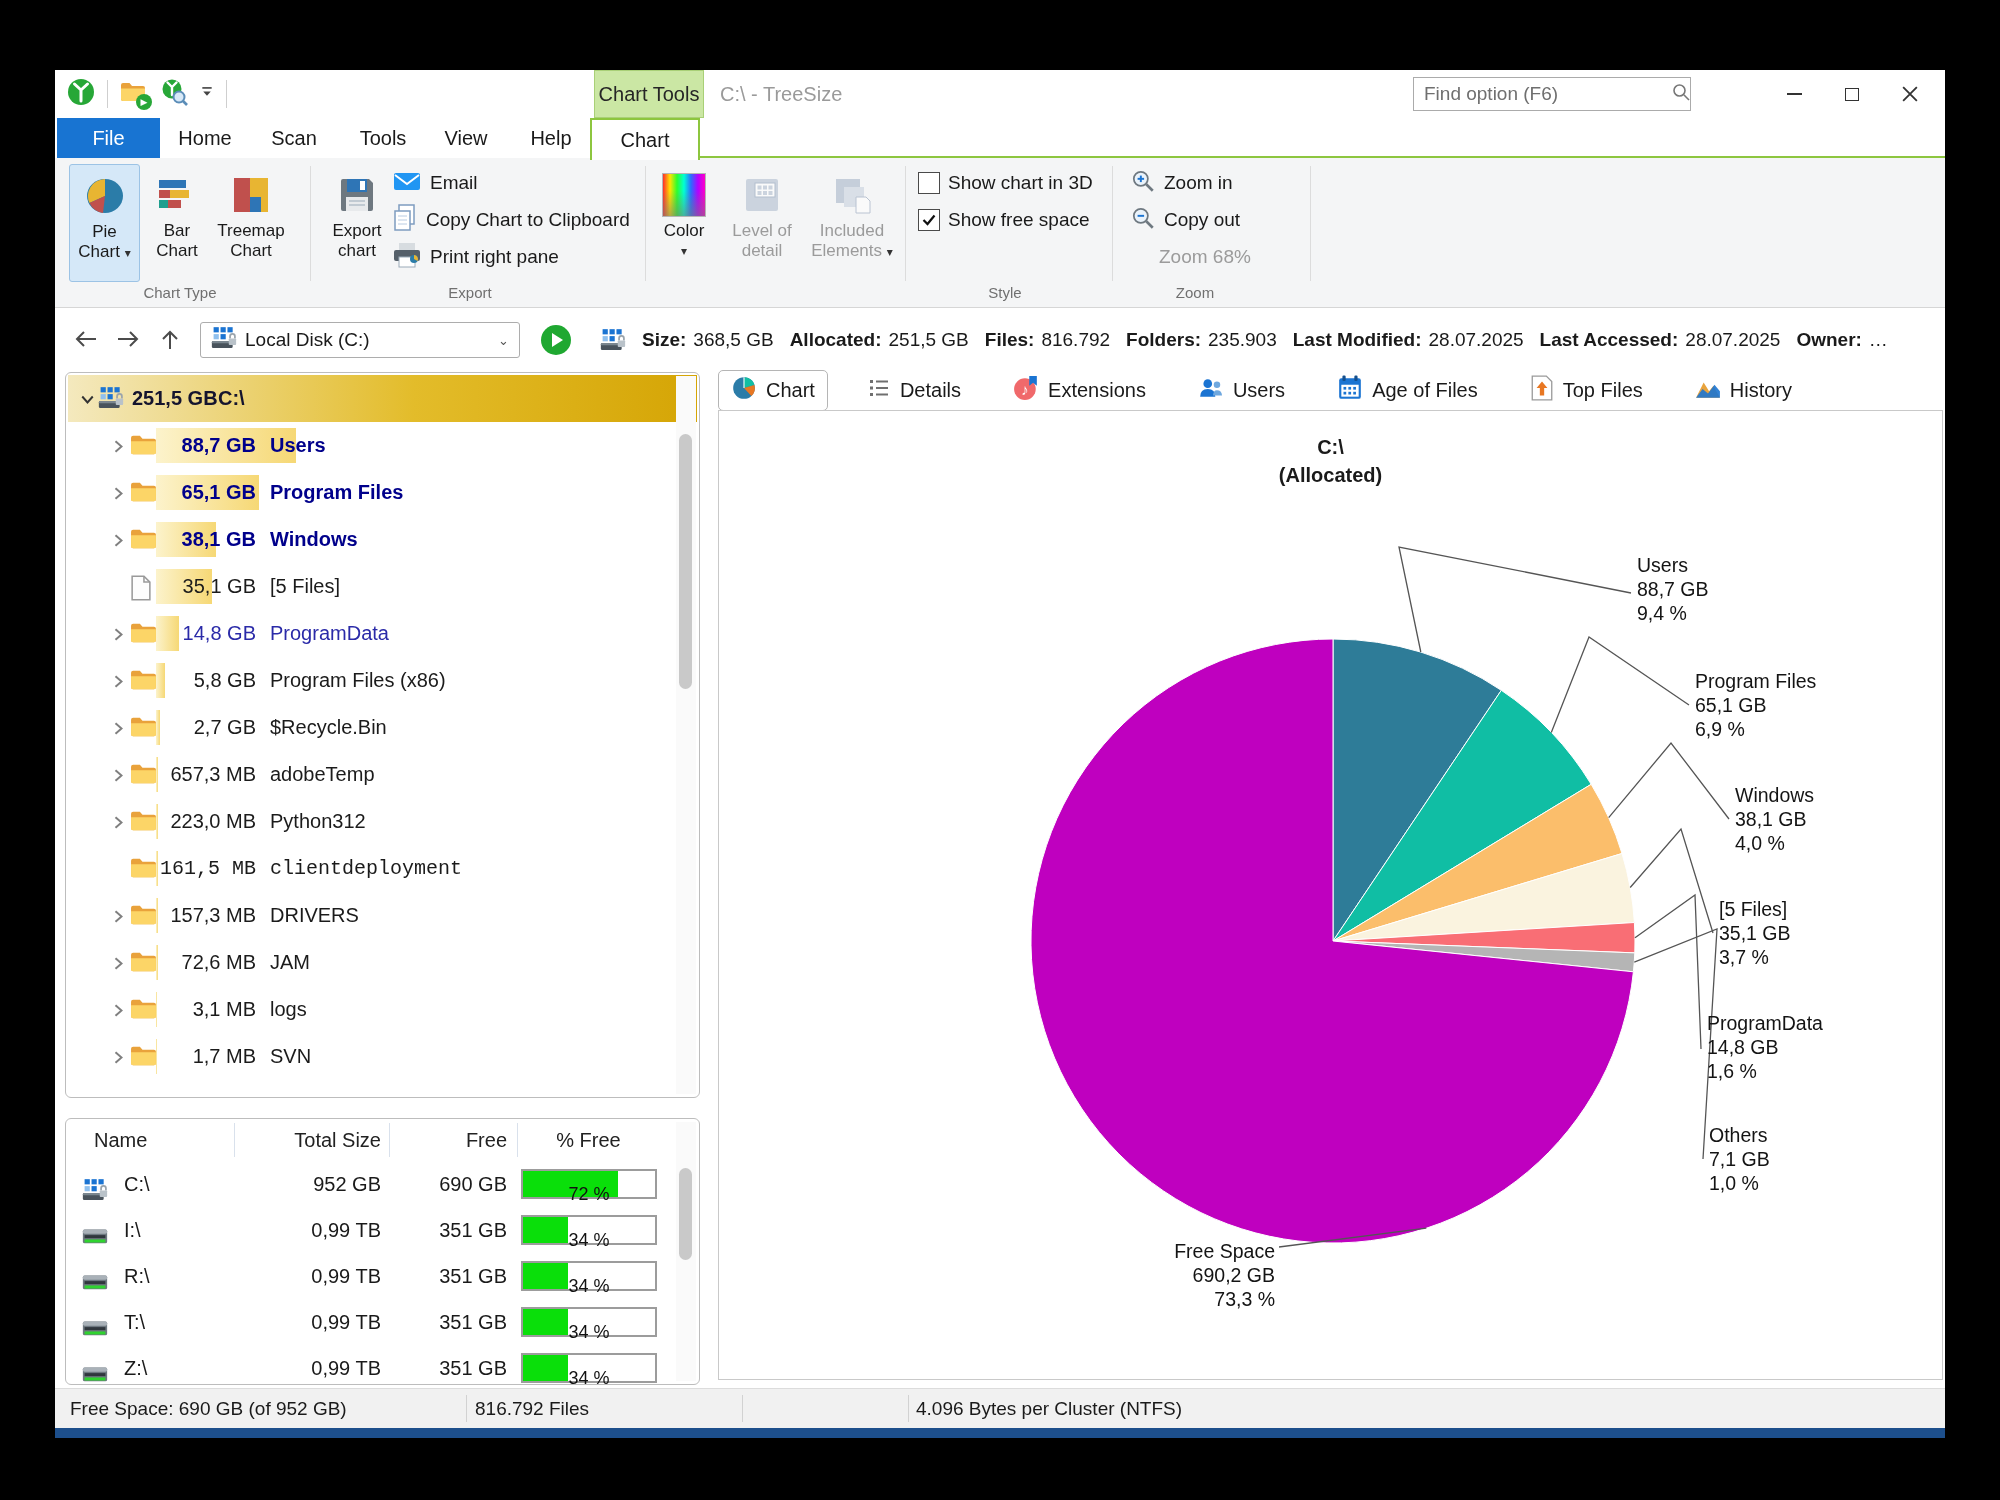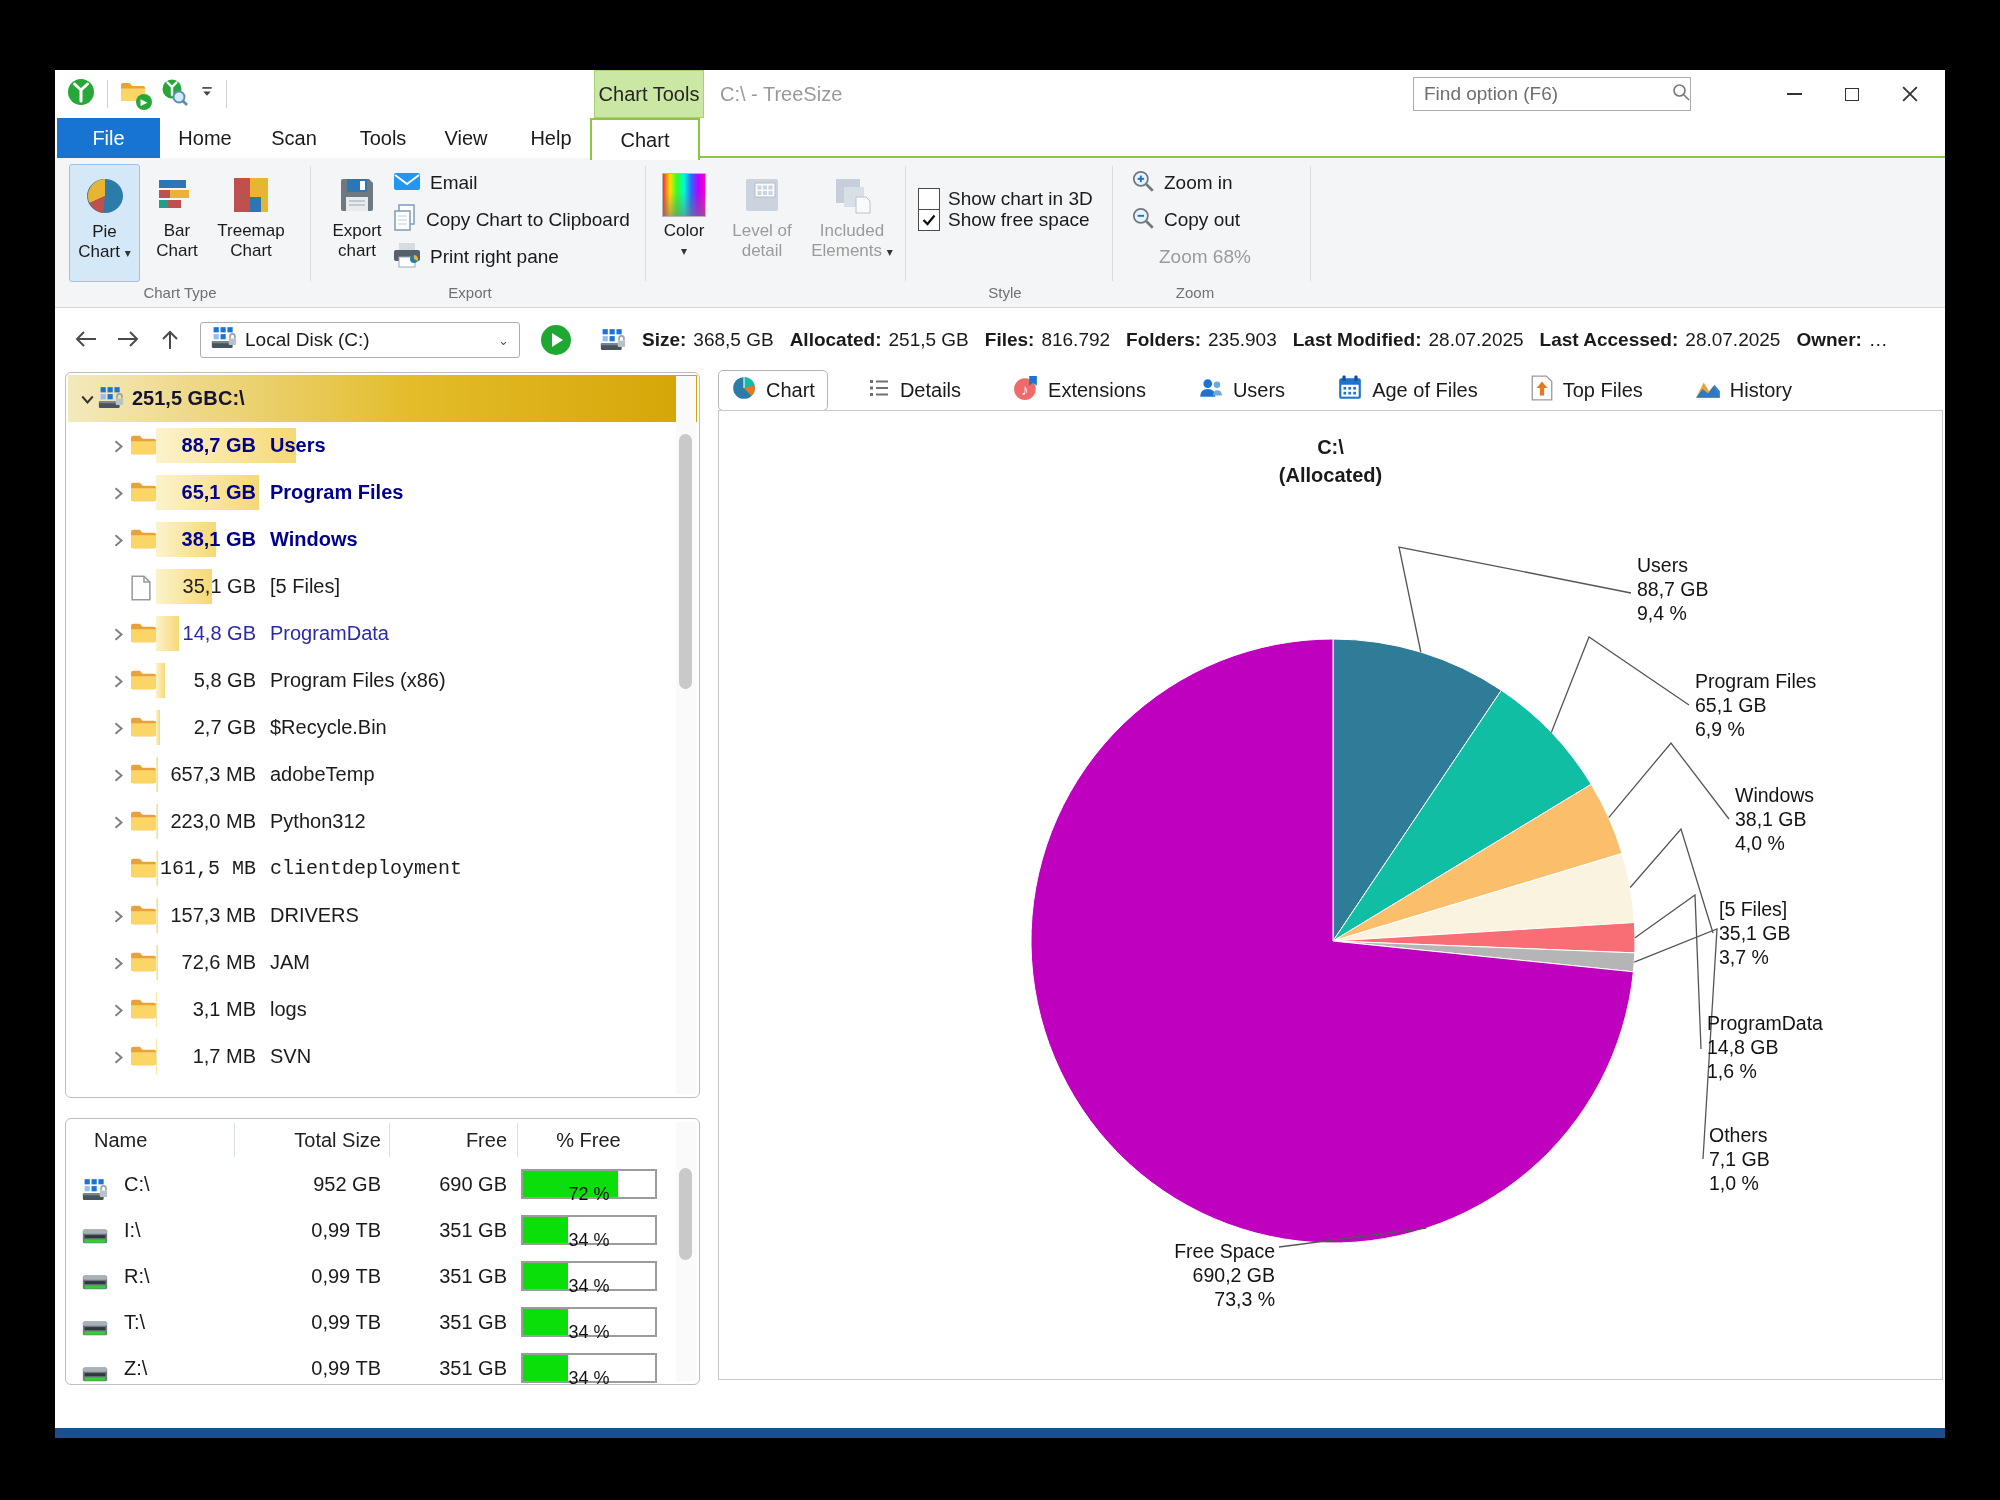--- a/index.html
+++ b/index.html
@@ -314,21 +314,21 @@
             <rect x="6" y="6" width="24" height="24" fill="#9FB0C4"></rect>
             <rect x="14" y="14" width="20" height="20" fill="#C3CEDC"></rect>
             <path d="M26 24 L36 24 L40 28 L40 40 L26 40 Z" fill="#fff" stroke="#8A9CB4"></path>
           </svg>
       </span>
       <span>Included</span>
       <span><span>Elements</span> <span class="dropdn">▾</span></span>
     </div>
     <div class="rib-sep" style="left:850px;"></div>
 
-    <div class="smallitem" style="left:863px;top:24px;">
+    <div class="smallitem" style="left:863px;top:8px;">
       <span class="cb"></span>
       <span>Show chart in 3D</span>
     </div>
     <div class="smallitem" style="left:863px;top:45px;">
       <span class="cb">
         <svg width="16" height="16" viewBox="0 0 16 16">
             <path d="M2.5 8 L6.5 12 L13.5 3.5" stroke="#111" stroke-width="2.2" fill="none"></path>
           </svg>
       </span>
       <span>Show free space</span>
@@ -845,14 +845,22 @@
           <div>1,0 %</div>
         </div>
         <div class="callout right" style="left: 556px; top: 828px;">
           <div>Free Space</div>
           <div>690,2 GB</div>
           <div>73,3 %</div>
         </div>
       </div>
   </div>
 
+  <div class="statusbar">
+    <span class="scell" style="left:15px;">Free Space: 690 GB  (of 952 GB)</span>
+    <span class="scell" style="left:420px;">816.792 Files</span>
+    <span class="scell" style="left:861px;">4.096 Bytes per Cluster (NTFS)</span>
+    <div class="ssep" style="left:411px;"></div>
+    <div class="ssep" style="left:687px;"></div>
+    <div class="ssep" style="left:853px;"></div>
+  </div>
   <div class="bottomstrip"></div>
 </div>
 
 </body></html>

